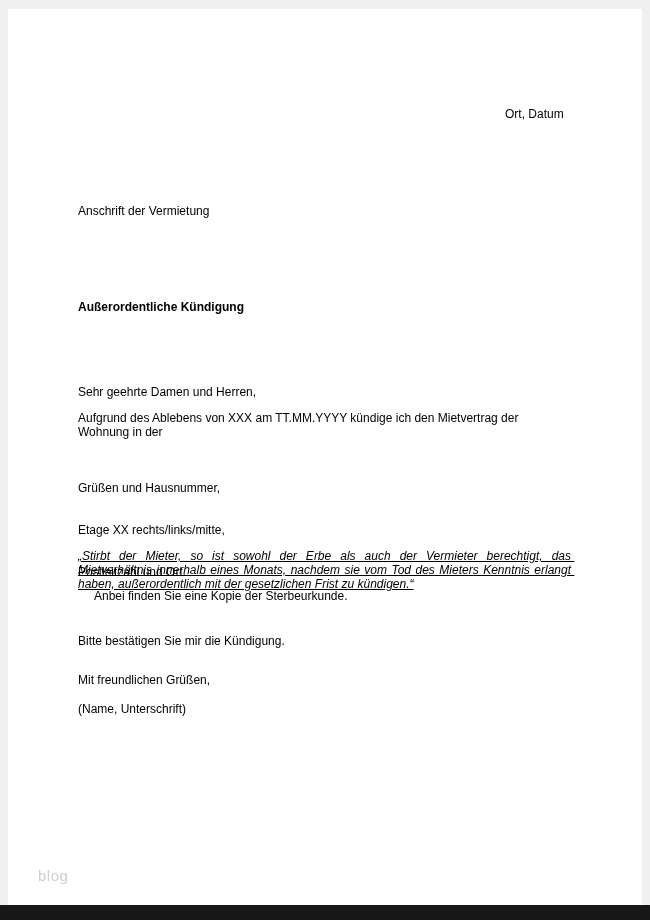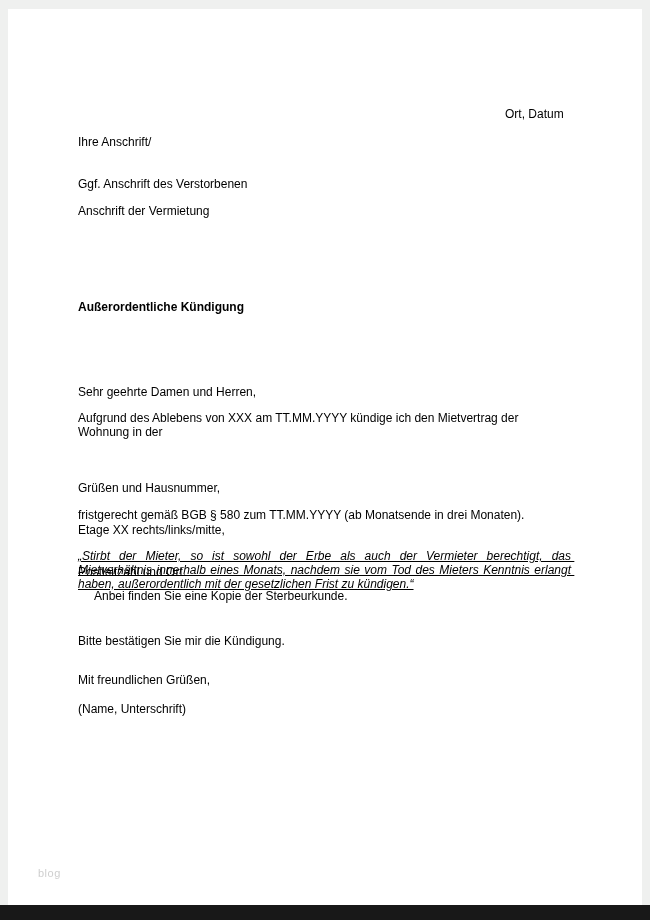--- a/index.html
+++ b/index.html
@@ -35,52 +35,47 @@
     left: 0;
     bottom: 0;
     width: 650px;
     height: 15px;
     background: #181818;
   }
   .watermark {
     position: absolute;
     left: 30px;
     top: 858px;
-    font-size: 11px;
+    font-size: 15px;
     color: #cfcfcf;
     letter-spacing: 0.5px;
   }
 </style>
 </head>
 <body>
 
 <div class="page">
 
-  <div class="t" style="left:70px; top:98px;">
-    <div>Ihre Anschrift/</div>
-    <div>Ggf. Anschrift des Verstorbenen</div>
-  </div>
 
   <div class="t" style="left:497px; top:98px;">Ort, Datum</div>
 
   <div class="t" style="left:70px; top:195px;">Anschrift der Vermietung</div>
 
   <div class="t bold" style="left:70px; top:291px;">Außerordentliche Kündigung</div>
 
   <div class="t" style="left:70px; top:376px;">Sehr geehrte Damen und Herren,</div>
 
   <div class="t" style="left:70px; top:402px; width:458px;">Aufgrund des Ablebens von XXX am TT.MM.YYYY kündige ich den Mietvertrag der Wohnung in der</div>
 
   <div class="t" style="left:70px; top:444px;">
     <div>Grüßen und Hausnummer,</div>
     <div>Etage XX rechts/links/mitte,</div>
     <div>Postleitzahl und Ort.</div>
   </div>
 
-  <div class="t" style="left:70px; top:499px; width:500px;">fristgerecht gemäß BGB § 580 zum TT.MM.YYYY (ab Monatsende in drei Monaten).</div>
 
 
   <div class="t italic justify" style="left:70px; top:540px; width:493px;">„Stirbt der Mieter, so ist sowohl der Erbe als auch der Vermieter berechtigt, das Mietverhältnis innerhalb eines Monats, nachdem sie vom Tod des Mieters Kenntnis erlangt haben, außerordentlich mit der gesetzlichen Frist zu kündigen.“</div>
 
   <div class="t" style="left:70px; top:580px;margin-left:16px;">Anbei finden Sie eine Kopie der Sterbeurkunde.</div>
 
   <div class="t" style="left:70px; top:625px;">Bitte bestätigen Sie mir die Kündigung.</div>
 
   <div class="t" style="left:70px; top:664px;">Mit freundlichen Grüßen,</div>
 

